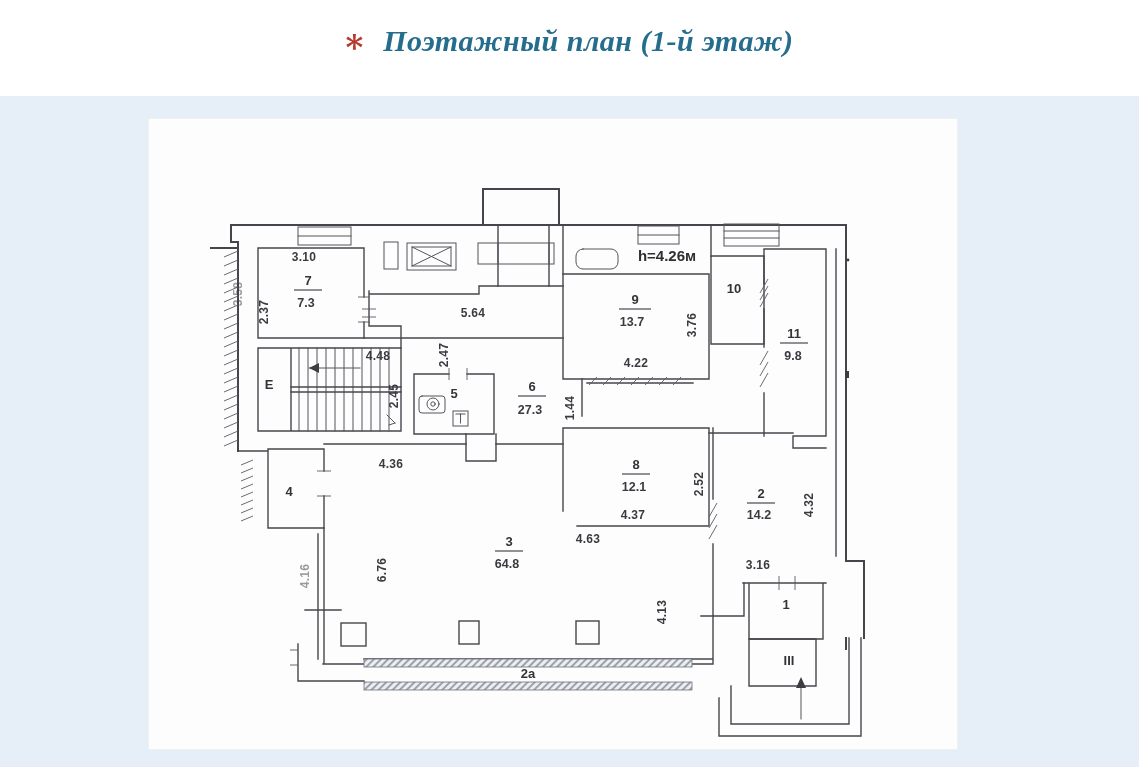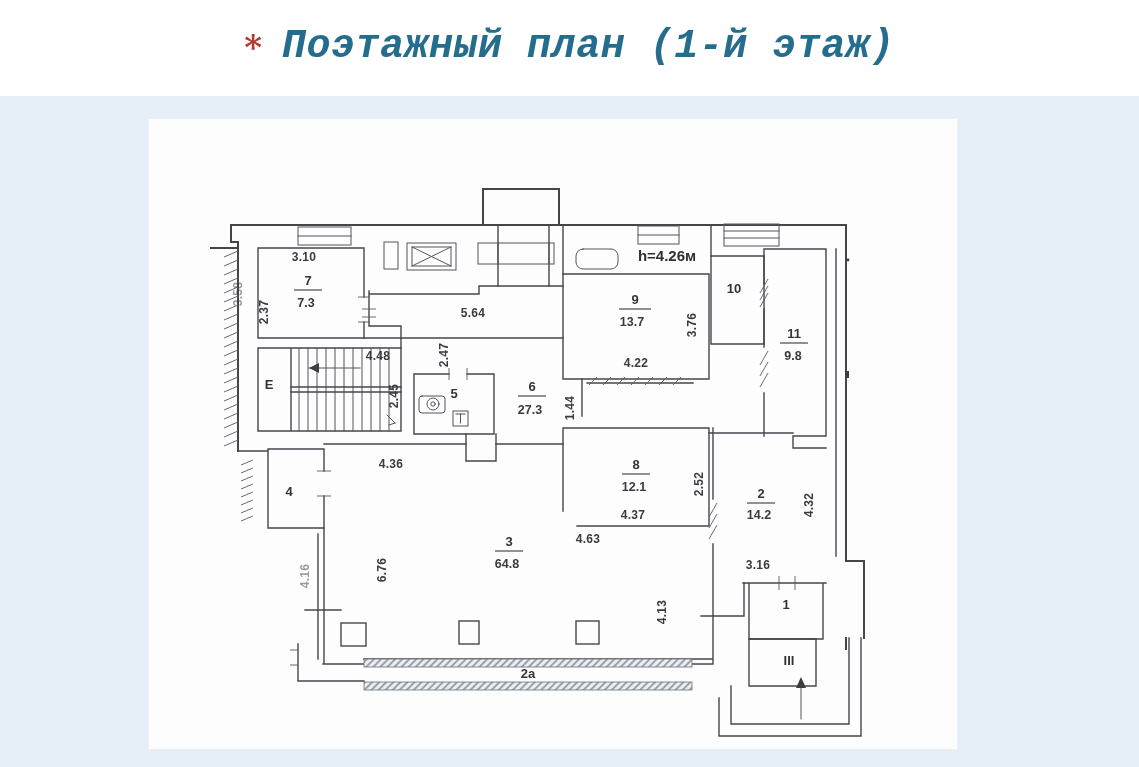--- a/index.html
+++ b/index.html
@@ -11,22 +11,22 @@
   .title-row{
     position:absolute;left:0;top:24px;width:100%;
     display:flex;justify-content:center;align-items:flex-start;gap:20px;
   }
   .bullet{
     font-family:"DejaVu Serif","Liberation Serif",serif;
     font-size:34px;font-weight:bold;color:#b5392d;line-height:1;
     transform:translateY(6px);
   }
   .page-title{
-    font-family:Liberation Mono, monospace;
-    font-style:italic;font-weight:bold;font-size:40px;color:#256d8d;
+    font-family:Liberation Serif, serif;
+    font-style:italic;font-weight:bold;font-size:30px;color:#256d8d;
     letter-spacing:.5px;white-space:nowrap;
   }
   .scan{
     position:absolute;left:148px;top:118px;width:808px;height:630px;
     background:#fdfdfd;border:1px solid #eef1f4;
   }
   svg{display:block;}
   .w2{stroke:#45454c;stroke-width:2;fill:none;stroke-linecap:square;}
   .w14{stroke:#45454c;stroke-width:1.4;fill:none;stroke-linecap:square;}
   .w1{stroke:#55555c;stroke-width:1;fill:none;stroke-linecap:square;}

